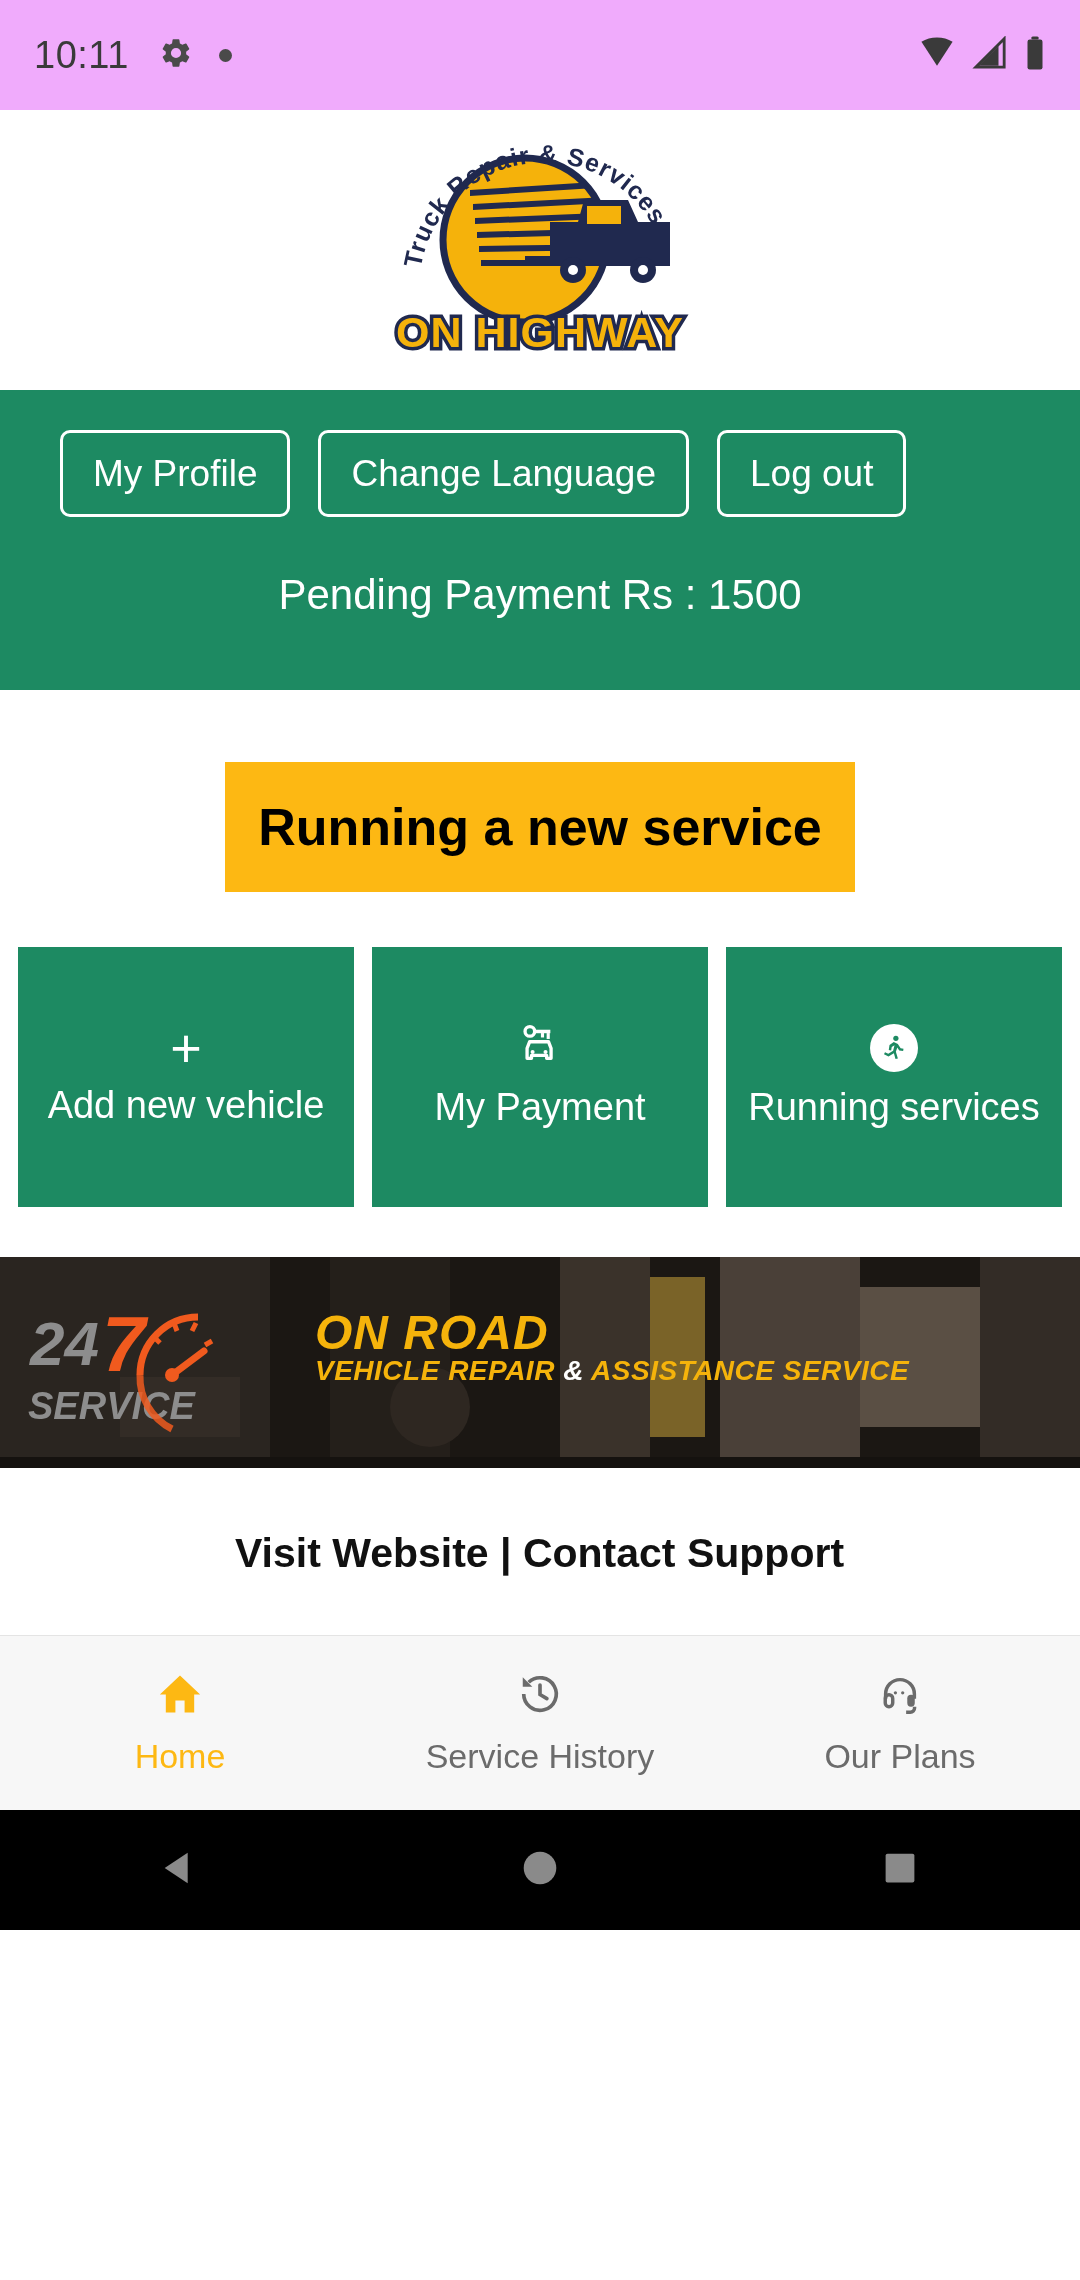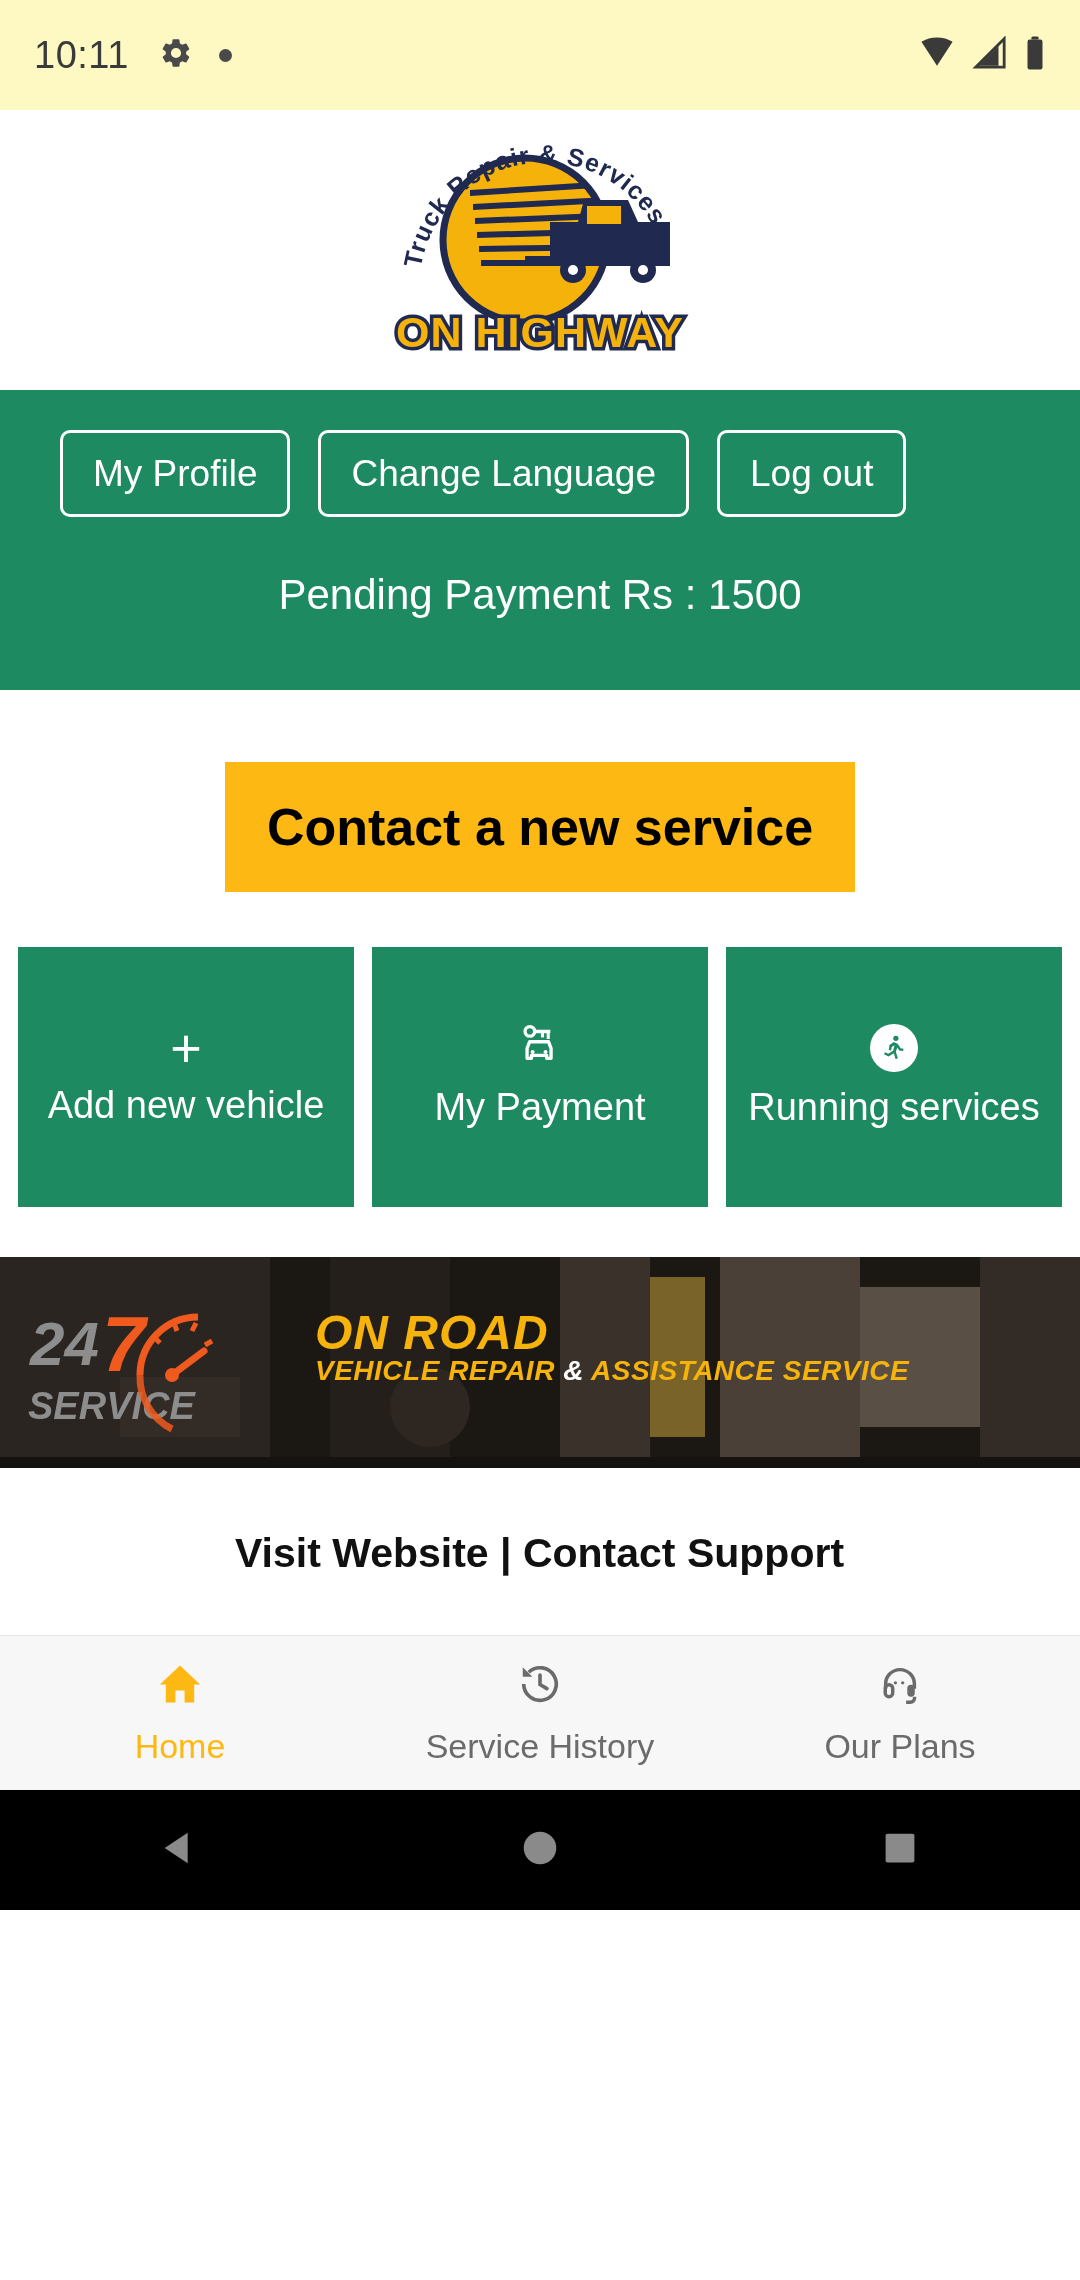--- a/index.html
+++ b/index.html
@@ -6,21 +6,21 @@
   html,body { width:1080px; height:2280px; }
   body {
     font-family:"Liberation Sans", sans-serif;
     background:#ffffff;
     overflow:hidden;
     position:relative;
   }
 
   
   .status-bar{
-    height:110px; background:#fef9c3;
+    height:110px; background:#f0abfc;
     display:flex; align-items:center;
     padding:0 34px; position:relative; z-index:5;
   }
   .status-time{ font-size:38px; color:#3a3a3a; letter-spacing:.5px; }
   .status-left-icons{ display:flex; align-items:center; gap:26px; margin-left:30px; }
   .status-right{ margin-left:auto; display:flex; align-items:center; gap:16px; }
   .dot-icon{ width:13px; height:13px; border-radius:50%; background:#4a4a4a; display:block; }
 
   
   .logo-area{
@@ -102,21 +102,21 @@
 
   
   .links-row{
     background:#fff; text-align:center; padding:62px 1px 58px 0;
     font-size:41px; font-weight:bold; color:#111;
   }
 
   
   .bottom-nav{
     background:#f7f7f7; border-top:1px solid #e4e4e4;
-    display:flex; height:155px; align-items:center;
+    display:flex; height:175px; align-items:center;
   }
   .nav-item{
     flex:1; display:flex; flex-direction:column;
     align-items:center; justify-content:center; gap:12px;
     font-size:34px; color:#6b6b6b;
   }
   .nav-item.active{ color:#FDB813; }
 
   
   .android-nav{
@@ -203,21 +203,21 @@
 <div class="green-panel">
   <div class="btn-row">
     <button class="outline-btn">My Profile</button>
     <button class="outline-btn">Change Language</button>
     <button class="outline-btn">Log out</button>
   </div>
   <div class="pending-text">Pending Payment Rs : 1500</div>
 </div>
 
 <div class="request-wrap">
-  <button class="request-btn">Contact a new service</button>
+  <button class="request-btn">Running a new service</button>
 </div>
 
 <div class="cards">
 
   <div class="card">
     <span class="card-icon plus-icon">+</span>
     <span>Add new vehicle</span>
   </div>
 
   <div class="card">

